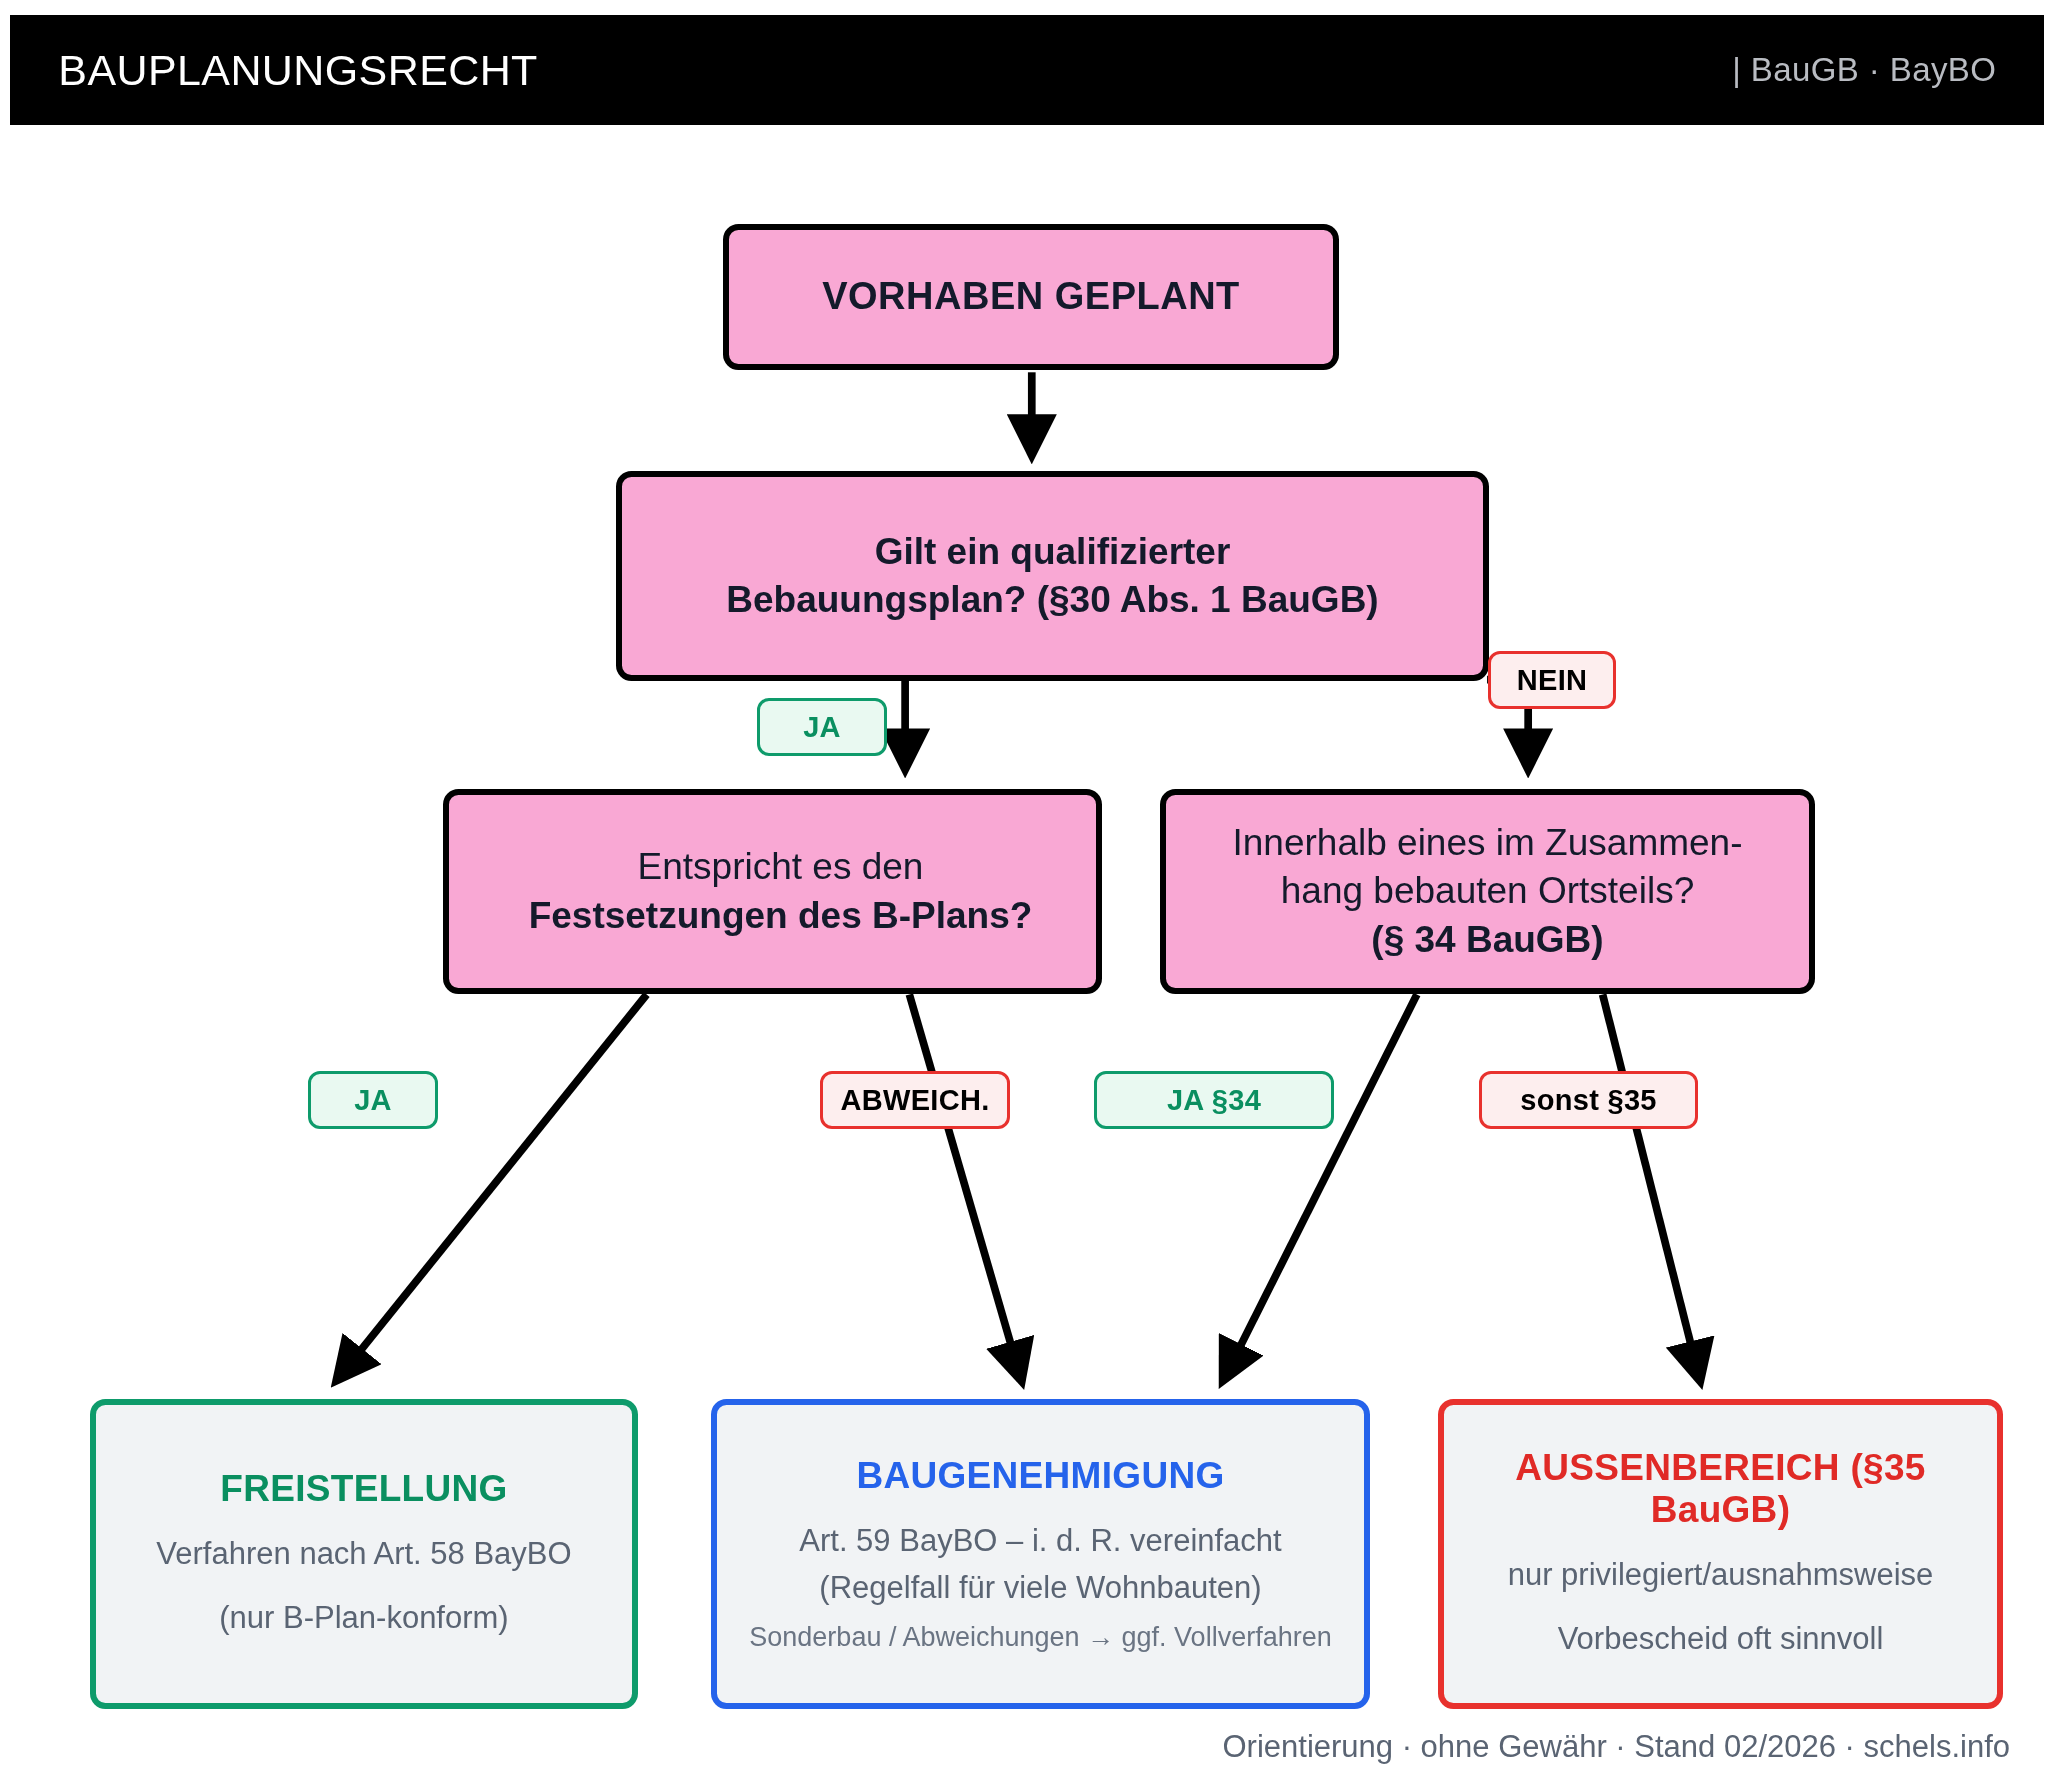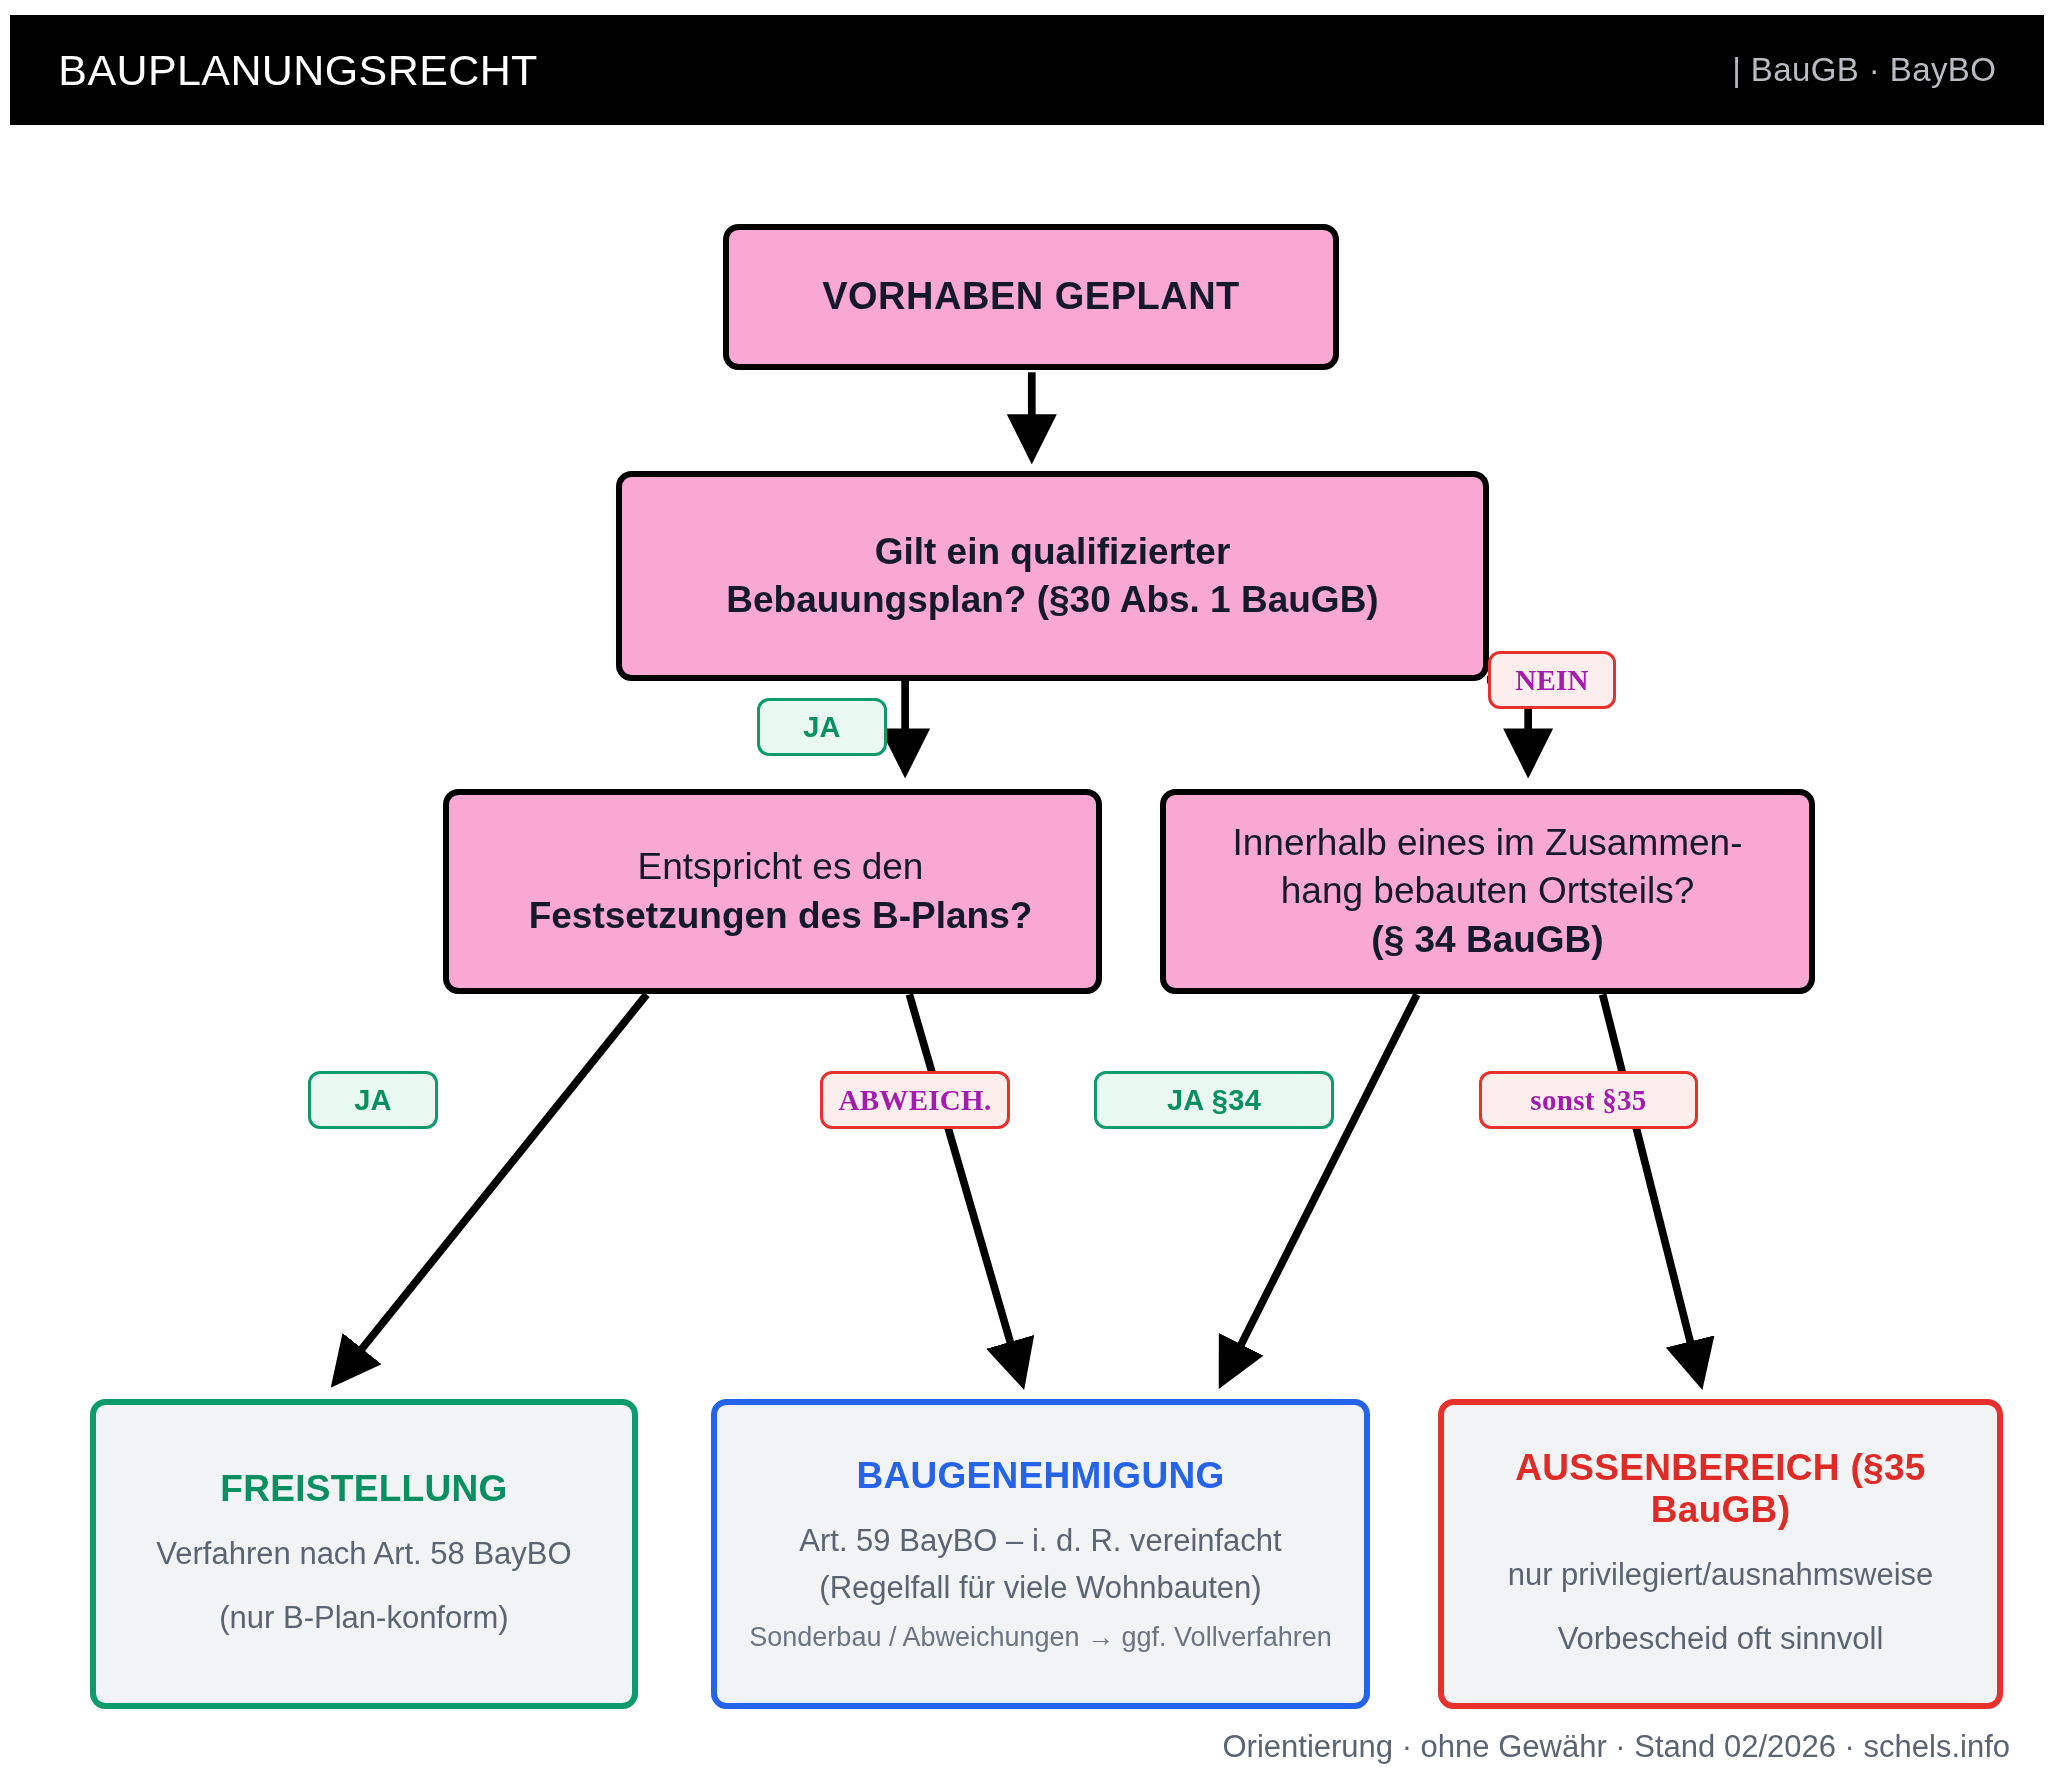--- a/index.html
+++ b/index.html
@@ -52,21 +52,21 @@
     border-radius:12px;
     box-sizing:border-box;
     display:flex;align-items:center;justify-content:center;
     font-size:29px;font-weight:bold;
     height:58px;
     z-index:6;
     letter-spacing:0.3px;
     white-space:nowrap;
   }
   .badge.yes{border:3.4px solid #0e9b6b;background:#e9f9f1;color:#0a8f60;}
-  .badge.no{border:3.4px solid #e8312d;background:#fdeeee;color:#a21caf;font-family:Liberation Serif, serif;}
+  .badge.no{border:3.4px solid #e8312d;background:#fdeeee;color:#000000;}
 
   
   .result{
     position:absolute;
     border-radius:15.4px;
     background:#f1f3f5;
     box-sizing:border-box;
     display:flex;flex-direction:column;
     align-items:center;justify-content:center;
     text-align:center;

